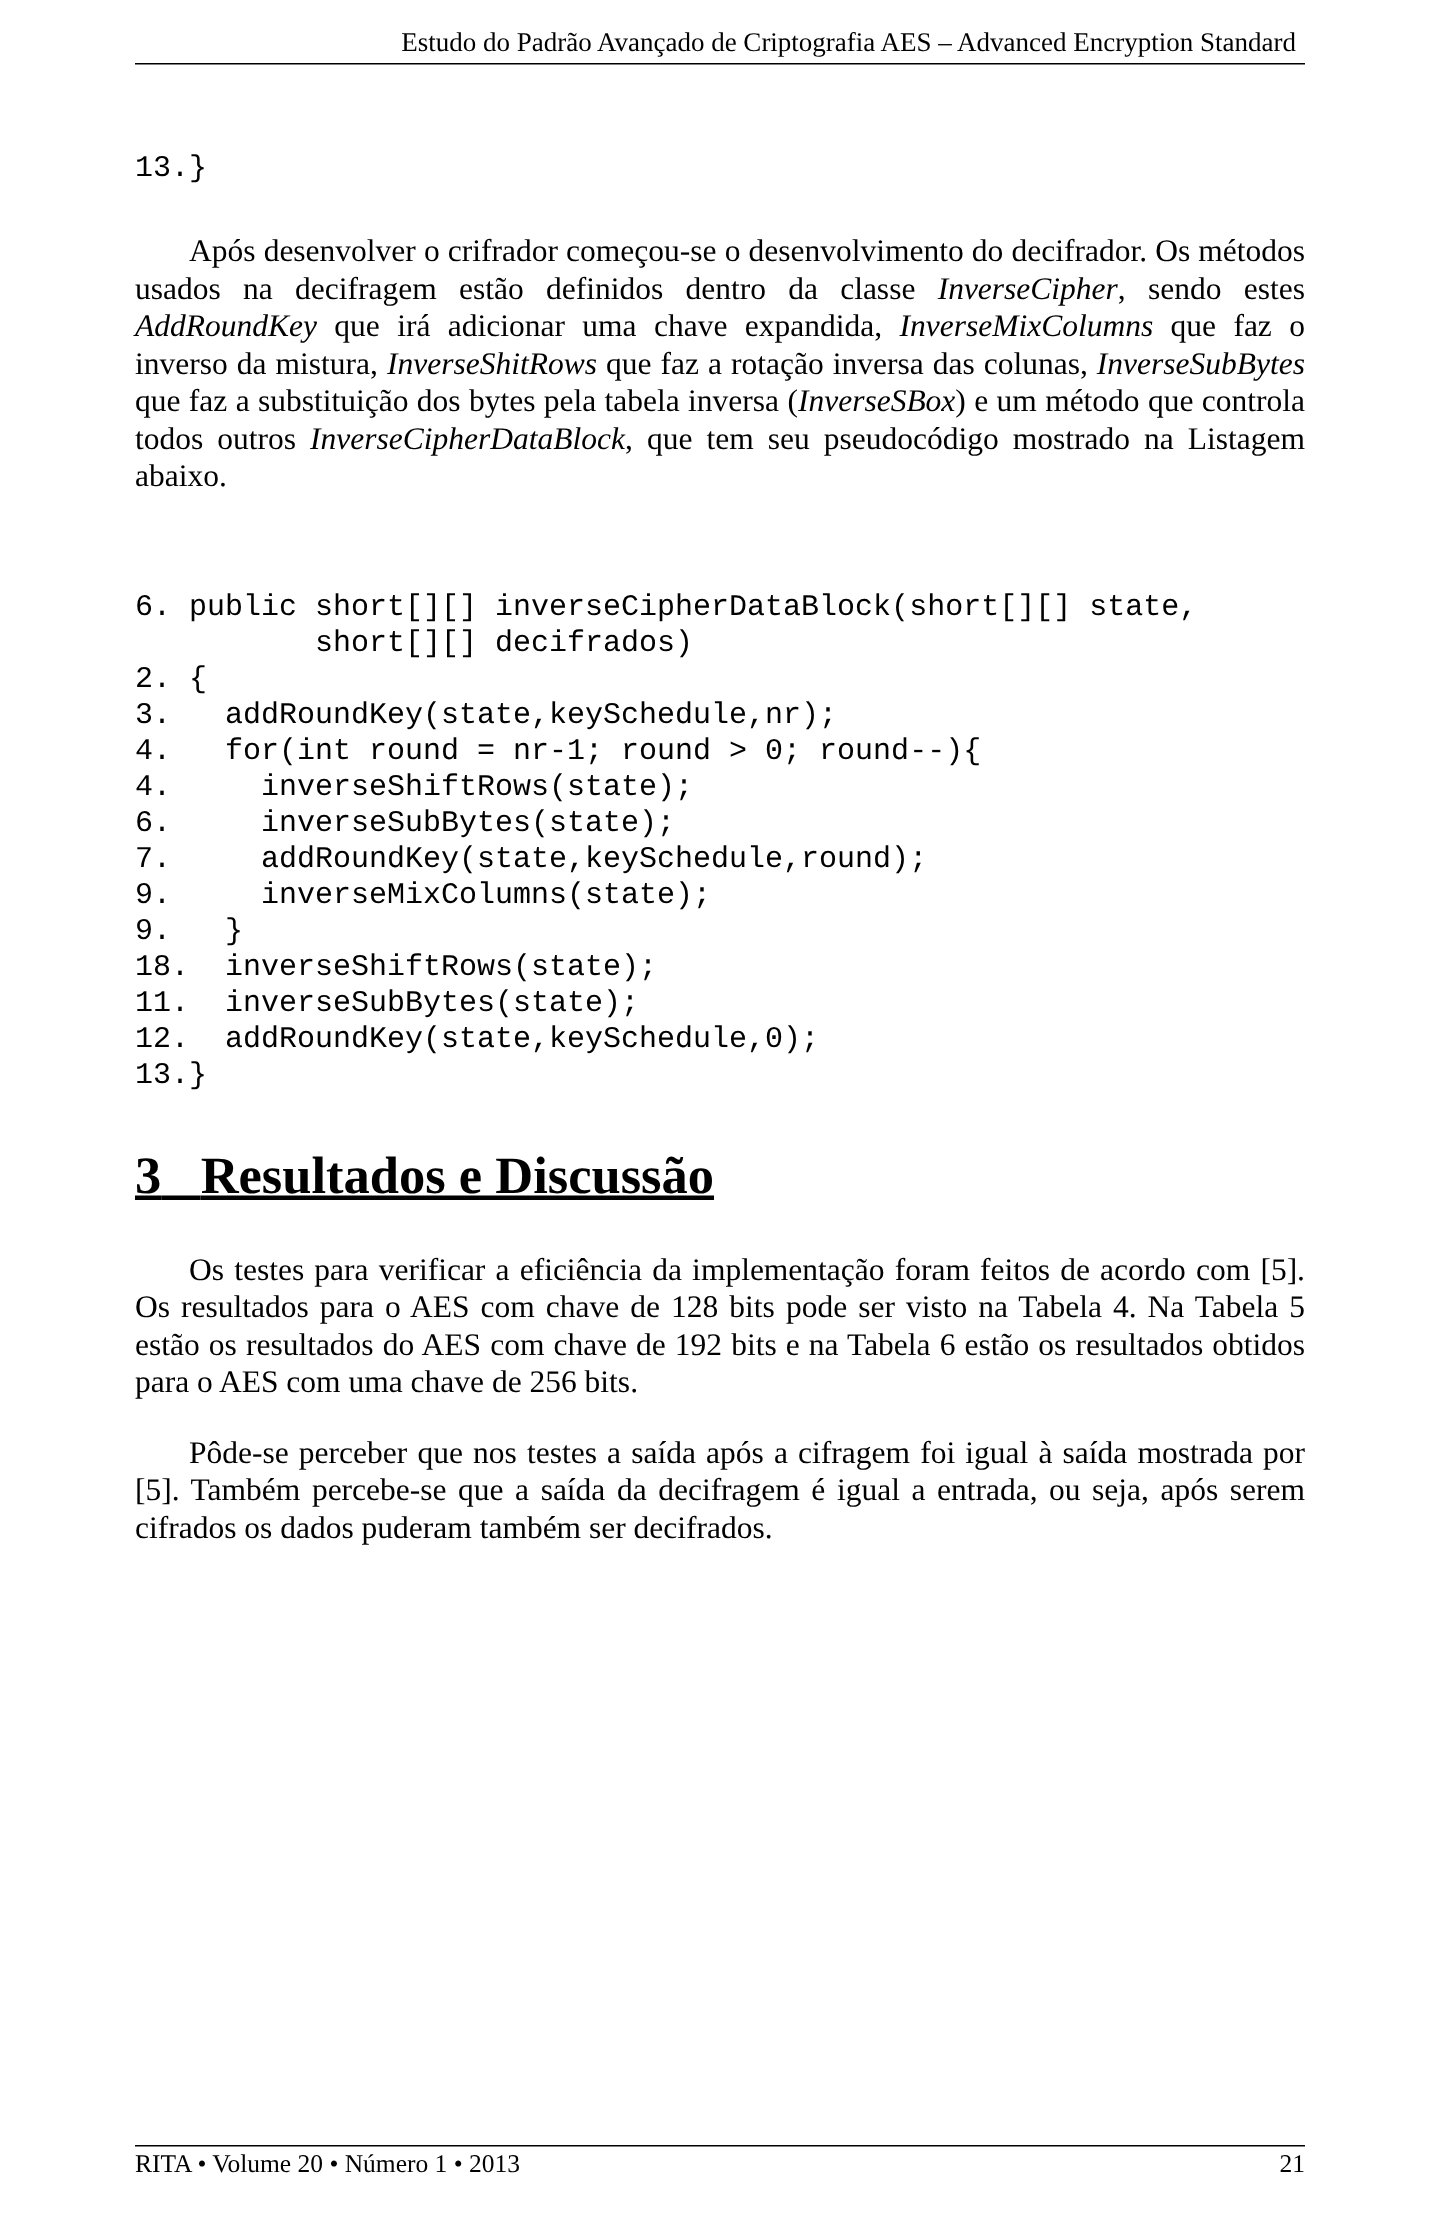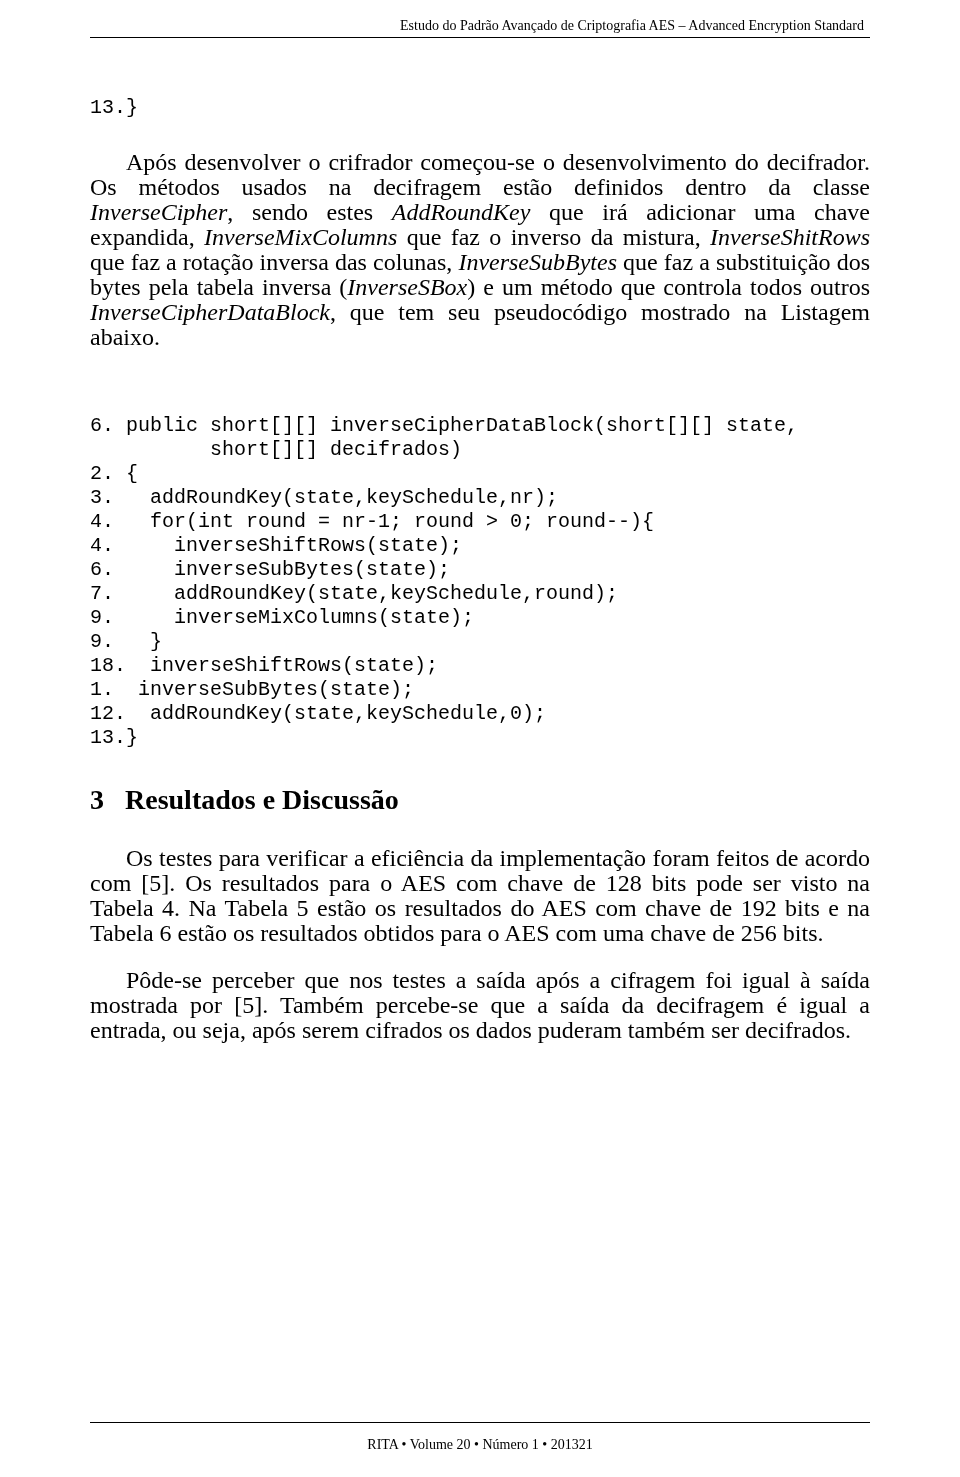--- a/index.html
+++ b/index.html
@@ -12,61 +12,62 @@
   }
   .page {
     width: 960px;
     height: 1477px;
     box-sizing: border-box;
     padding: 18px 90px 0 90px;
     position: relative;
   }
   .running-head {
     text-align: right;
-    font-size: 14px;
+    font-size: 18px;
     padding-right: 6px;
     border-bottom: 1px solid #000;
     padding-bottom: 3px;
     margin-bottom: 58px;
   }
   .pre-line {
     font-family: "Courier New", Courier, monospace;
     font-size: 20px;
     line-height: 24px;
     white-space: pre;
     margin: 0;
   }
   .paragraph {
-    font-size: 24px;
+    font-size: 21px;
     line-height: 25px;
     text-align: justify;
     margin: 0 0 22px 0;
   }
   .paragraph.first-indent {
     text-indent: 36px;
   }
   .code-block {
     margin: 24px 0 26px 0;
   }
   .section-head {
-    font-size: 28px;
+    font-size: 35px;
     font-weight: bold;
     margin: 34px 0 30px 0;
+    text-decoration: underline;
   }
   .italic { font-style: italic; }
   .footer {
     position: absolute;
     bottom: 24px;
     left: 90px;
     right: 90px;
     border-top: 1px solid #000;
-    padding-top: 14px;
-    font-size: 14px;
+    padding-top: 2px;
+    font-size: 17px;
     display: flex;
-    justify-content: center;
+    justify-content: space-between;
   }
   .spacer-sm { height: 30px; }
   .spacer-xs { height: 18px; }
 </style>
 </head>
 <body>
 
 <div class="page">
 
   <div class="running-head">Estudo do Padrão Avançado de Criptografia AES – Advanced Encryption Standard</div>
@@ -84,21 +85,21 @@
     <pre class="pre-line">          short[][] decifrados)</pre>
     <pre class="pre-line">2. {</pre>
     <pre class="pre-line">3.   addRoundKey(state,keySchedule,nr);</pre>
     <pre class="pre-line">4.   for(int round = nr-1; round &gt; 0; round--){</pre>
     <pre class="pre-line">4.     inverseShiftRows(state);</pre>
     <pre class="pre-line">6.     inverseSubBytes(state);</pre>
     <pre class="pre-line">7.     addRoundKey(state,keySchedule,round);</pre>
     <pre class="pre-line">9.     inverseMixColumns(state);</pre>
     <pre class="pre-line">9.   }</pre>
     <pre class="pre-line">18.  inverseShiftRows(state);</pre>
-    <pre class="pre-line">1.  inverseSubBytes(state);</pre>
+    <pre class="pre-line">11.  inverseSubBytes(state);</pre>
     <pre class="pre-line">12.  addRoundKey(state,keySchedule,0);</pre>
     <pre class="pre-line">13.}</pre>
   </div>
 
 
   <h2 class="section-head">
     <span>3</span>&nbsp;&nbsp;&nbsp;<span>Resultados e Discussão</span>
   </h2>
 
   <p class="paragraph first-indent">Os testes para verificar a eficiência da implementação foram feitos de acordo com [5]. Os resultados para o AES com chave de 128 bits pode ser visto na Tabela 4. Na Tabela 5 estão os resultados do AES com chave de 192 bits e na Tabela 6 estão os resultados obtidos para o AES com uma chave de 256 bits.</p>

